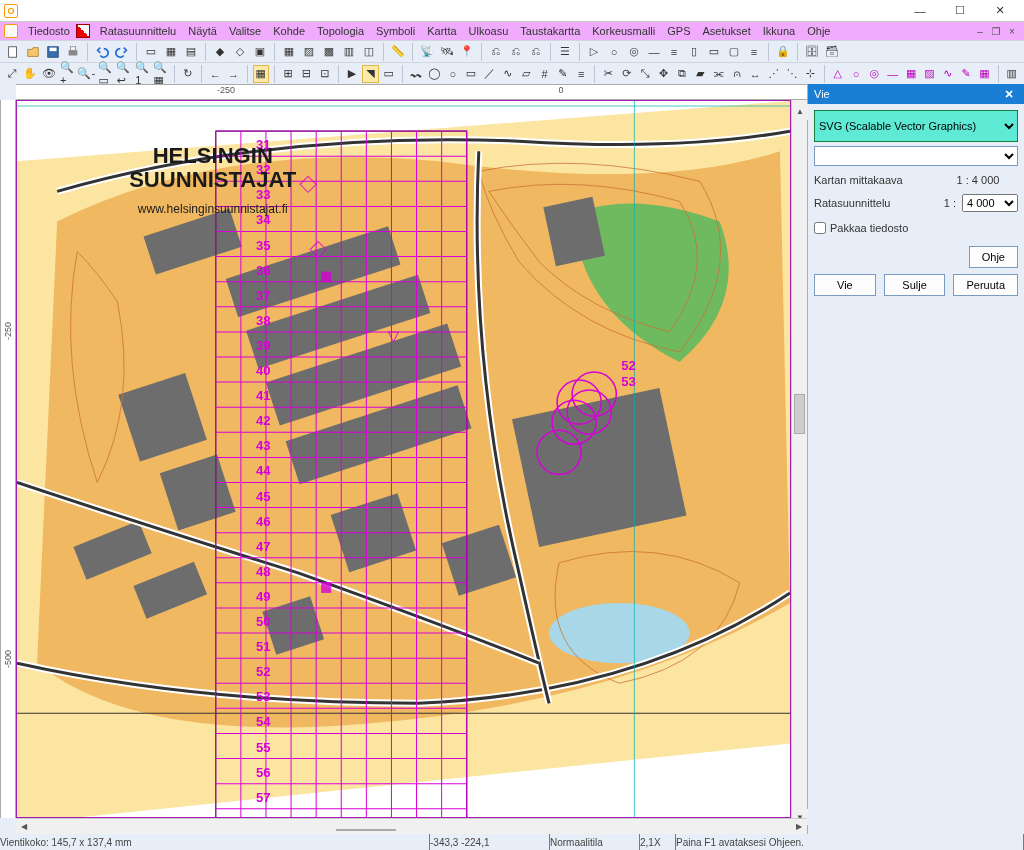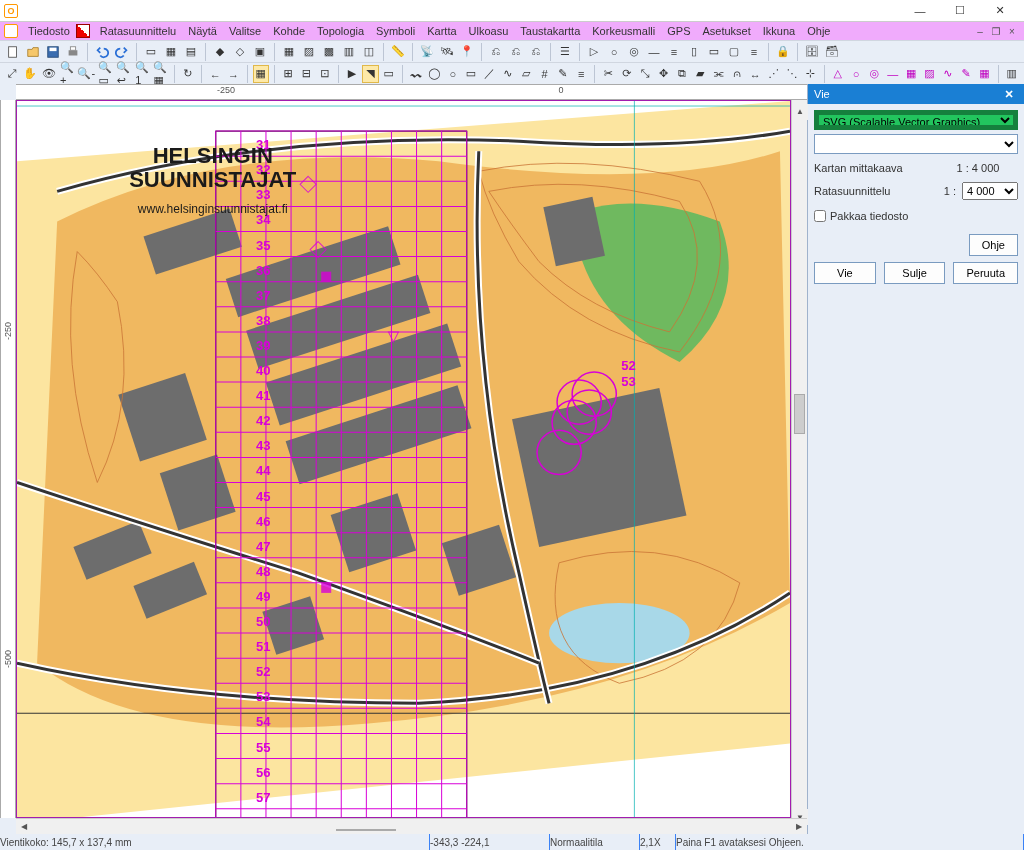--- a/index.html
+++ b/index.html
@@ -53,21 +53,21 @@
 .scrollbar-v{width:16px;background:#f0f0f0;border-left:1px solid #ccc;}
 .sb-btn{width:16px;height:16px;display:inline-flex;align-items:center;justify-content:center;font-size:8px;color:#555;background:#f0f0f0;}
 .sb-track{flex:1;background:#f0f0f0;position:relative;}
 .sb-thumb{position:absolute;background:#cdcdcd;border:1px solid #aaa;}
 
 .side-panel{width:216px;background:#e8eef7;display:flex;flex-direction:column;}
 .panel-header{height:20px;background:#1a7fd4;color:#fff;font-size:11px;display:flex;align-items:center;padding:0 6px;}
 .panel-header .spacer{flex:1;}
 .panel-header .x{width:18px;text-align:center;cursor:default;font-weight:bold;}
 .panel-body{padding:6px;font-size:11px;color:#333;}
-.combo{width:100%;height:20px;font-size:11px;background:#22c55e;border:5px solid #15803d;}
+.combo{width:100%;height:32px;font-size:11px;background:#5eead4;border:1px solid #15803d;}
 .check-row{display:flex;align-items:center;gap:4px;margin-top:10px;}
 .check-row input{width:12px;height:12px;}
 .part-row{display:flex;gap:3px;margin-top:-2px;justify-content:flex-end;}
 .icon-btn{width:22px;height:22px;border:1px solid #7a9bc0;background:#fff;display:inline-flex;align-items:center;justify-content:center;font-size:10px;}
 .icon-btn.sq::before{content:"";width:10px;height:10px;border:1px solid #333;display:block;}
 .icon-btn.dsq::before{content:"";width:10px;height:10px;border:1px solid #333;display:block;outline:1px solid #333;outline-offset:1px;}
 .part-combo{width:100%;height:20px;margin-top:4px;font-size:11px;background:#fff;border:1px solid #7a9bc0;}
 .kv{display:flex;align-items:center;margin-top:8px;gap:6px;}
 .kv .k{flex:1;}
 .kv .v{width:80px;}

